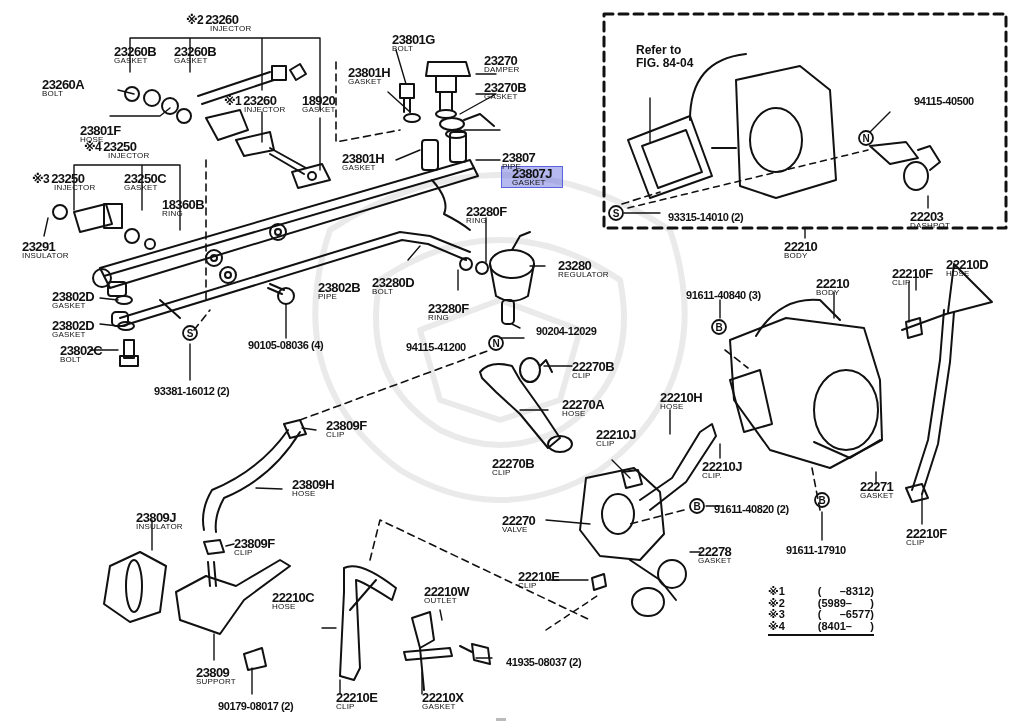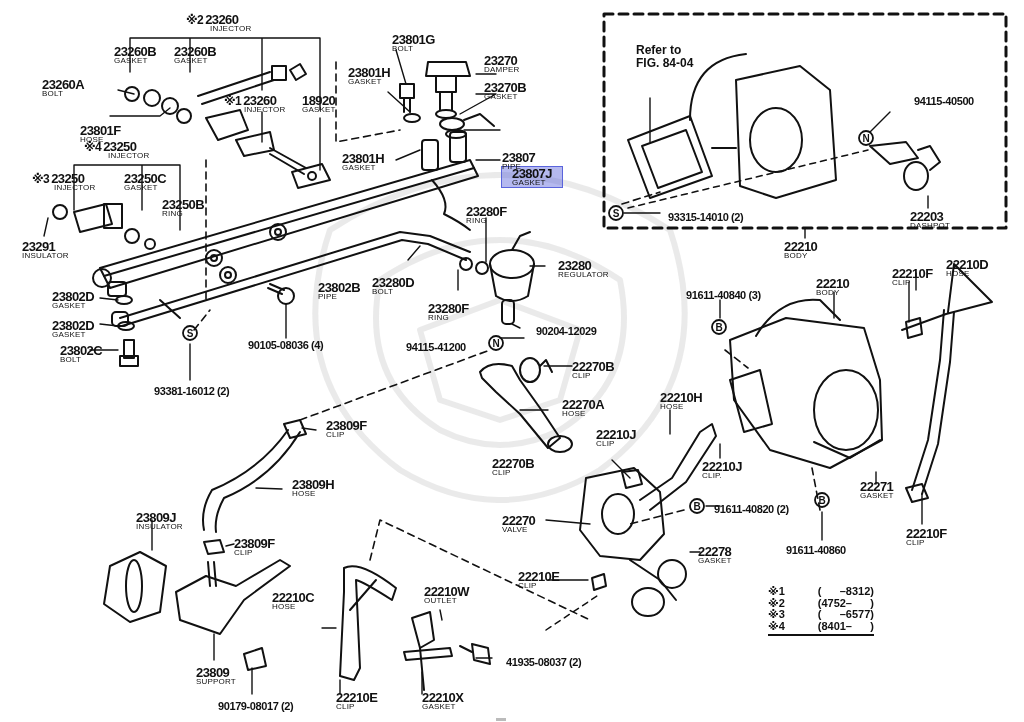--- a/index.html
+++ b/index.html
@@ -299,21 +299,21 @@
     </div>
   <div class="lbl" style="left:32px;top:172px">
       <span class="num"><span class="mark">※3</span><span>23250</span></span>
       <span class="nm" style="margin-left:22px">INJECTOR</span>
     </div>
   <div class="lbl" style="left:124px;top:172px">
       <span class="num">23250C</span>
       <span class="nm">GASKET</span>
     </div>
   <div class="lbl" style="left:162px;top:198px">
-      <span class="num">23250B</span>
+      <span class="num">18360B</span>
       <span class="nm">RING</span>
     </div>
   <div class="lbl" style="left:22px;top:240px">
       <span class="num">23291</span>
       <span class="nm">INSULATOR</span>
     </div>
   <div class="lbl" style="left:392px;top:33px">
       <span class="num">23801G</span>
       <span class="nm">BOLT</span>
     </div>
@@ -430,21 +430,21 @@
     </div>
   <div class="lbl inline" style="left:714px;top:500px"><span class="num">91611-40820 (2)</span></div>
   <div class="lbl" style="left:502px;top:514px">
       <span class="num">22270</span>
       <span class="nm">VALVE</span>
     </div>
   <div class="lbl" style="left:698px;top:545px">
       <span class="num">22278</span>
       <span class="nm">GASKET</span>
     </div>
-  <div class="lbl inline" style="left:786px;top:541px"><span class="num">91611-40860</span></div>
+  <div class="lbl inline" style="left:786px;top:541px"><span class="num">91611-17910</span></div>
   <div class="lbl" style="left:906px;top:527px">
       <span class="num">22210F</span>
       <span class="nm">CLIP</span>
     </div>
   <div class="lbl" style="left:326px;top:419px">
       <span class="num">23809F</span>
       <span class="nm">CLIP</span>
     </div>
   <div class="lbl" style="left:292px;top:478px">
       <span class="num">23809H</span>
@@ -488,21 +488,21 @@
   <div id="refer" style="white-space:pre">Refer to
 FIG. 84-04</div>
 
   <div id="legend">
     <div>
         <span>※1</span>
         <span style="white-space:pre">(      –8312)</span>
       </div>
     <div>
         <span>※2</span>
-        <span style="white-space:pre">(4752–      )</span>
+        <span style="white-space:pre">(5989–      )</span>
       </div>
     <div>
         <span>※3</span>
         <span style="white-space:pre">(      –6577)</span>
       </div>
     <div>
         <span>※4</span>
         <span style="white-space:pre">(8401–      )</span>
       </div>
   </div>

